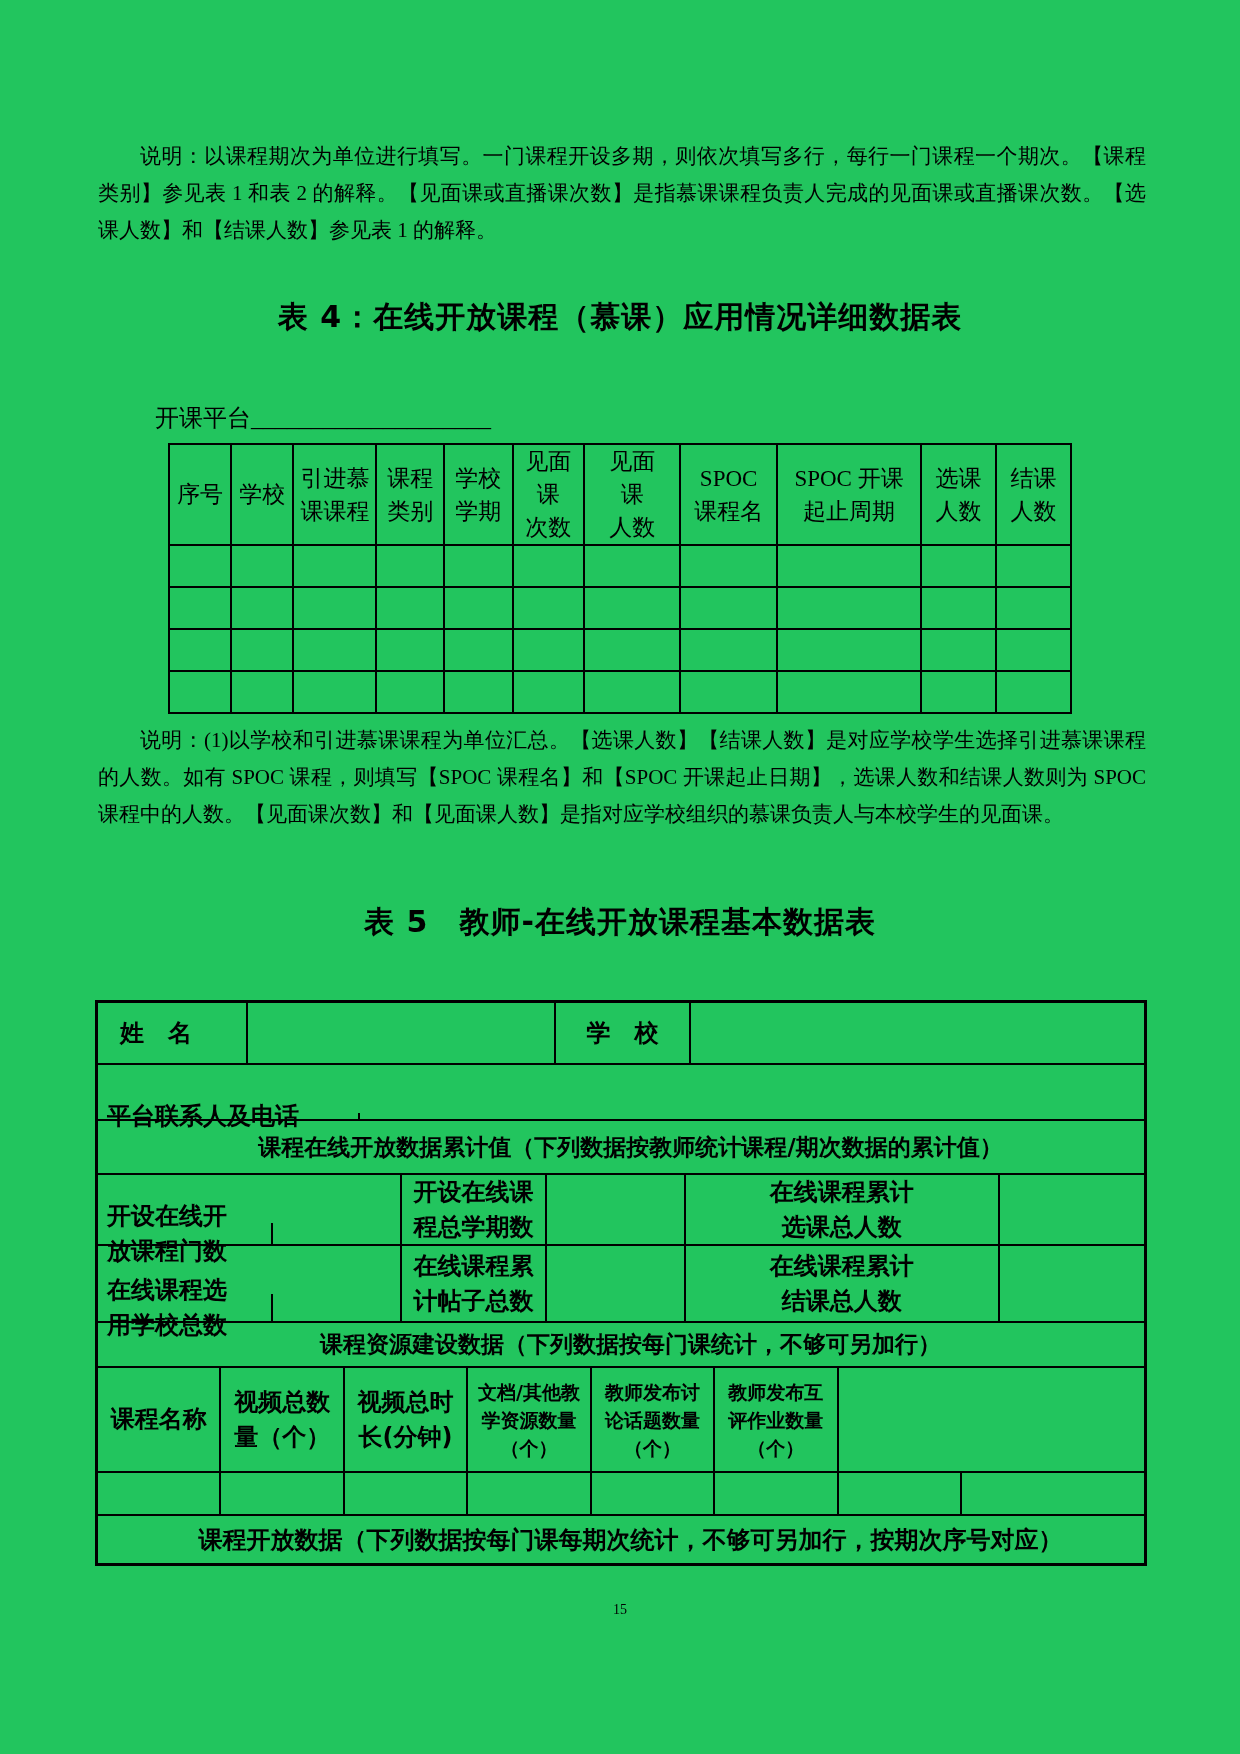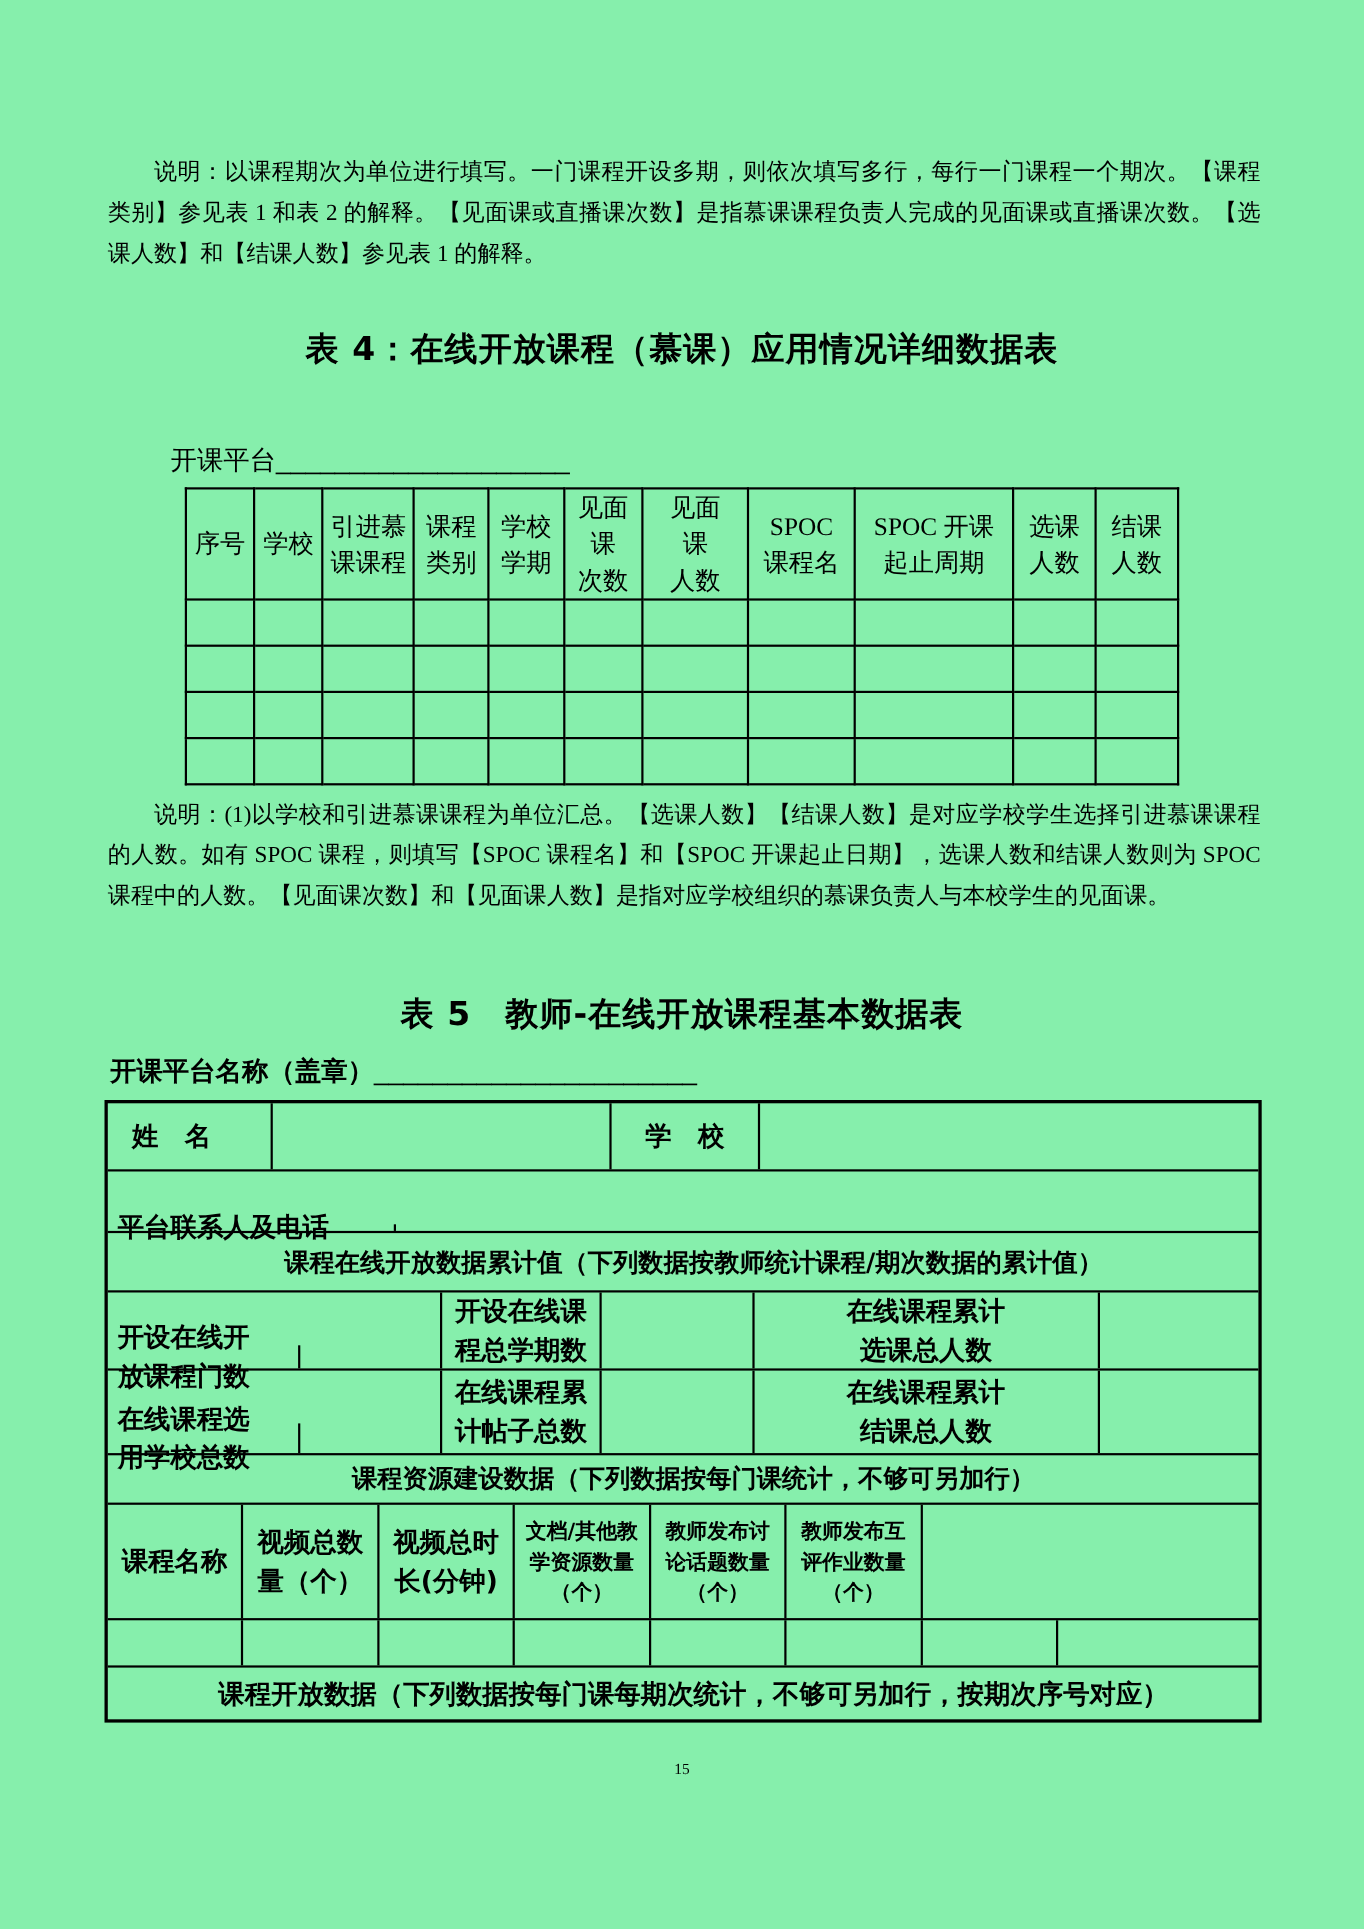--- a/index.html
+++ b/index.html
@@ -1,33 +1,33 @@
 <!DOCTYPE html>
 <html><head>
 <meta charset="utf-8">
 <style>
   * { margin:0; padding:0; box-sizing:border-box; }
   html,body { background:#ffffff; }
   body { width:1240px; height:1754px; position:relative; font-family:"Liberation Serif", serif; color:#000; }
-  .page { position:absolute; inset:0; background:#86efac; }
+  .page { position:absolute; inset:0; background:#22c55e; }
 
   .note { position:absolute; left:98px; width:1048px; font-size:21px; line-height:37px;
           text-align:justify; text-indent:2em; font-family:"Liberation Serif", serif; }
   .note-top { top:138px; }
   .note-t4 { top:722px; }
 
   .tbl-title { position:absolute; left:0; width:100%; text-align:center; font-weight:bold;
                font-size:30px; font-family:"DejaVu Sans", sans-serif; letter-spacing:1px; }
   .title4 { top:297px; }
   .title5 { top:882px;margin-top:20px; }
 
   .platform-line { position:absolute; font-size:24px; white-space:nowrap; }
   .platform4 { top:402px; left:155px; font-family:"Liberation Serif", serif; }
   .platform5 { top:958px; left:100px; font-family:"DejaVu Sans", sans-serif; font-weight:bold; }
-  .uline { letter-spacing:0; font-weight:normal; font-family:Liberation Sans, sans-serif; }
+  .uline { letter-spacing:0; font-weight:normal; font-family:Liberation Serif, serif; }
 
   
   table.t4 { position:absolute; left:168px; top:443px; width:904px; border-collapse:collapse; table-layout:fixed; }
   table.t4 th, table.t4 td { border:2px solid #000; }
   table.t4 th { font-weight:normal; font-size:23px; line-height:33px; text-align:center;
                 vertical-align:middle; white-space:pre-line; font-family:"Liberation Serif", serif; }
   table.t4 tr.hdr { height:99px; }
   table.t4 tr.body { height:42px; }
 
   
@@ -166,21 +166,20 @@
           <td></td>
           <td></td>
     </tr>
   </tbody>
     </table>
 
   <p class="note note-t4">说明：(1)以学校和引进慕课课程为单位汇总。【选课人数】【结课人数】是对应学校学生选择引进慕课课程的人数。如有 SPOC 课程，则填写【SPOC 课程名】和【SPOC 开课起止日期】，选课人数和结课人数则为 SPOC 课程中的人数。【见面课次数】和【见面课人数】是指对应学校组织的慕课负责人与本校学生的见面课。</p>
 
   <div class="tbl-title title5">表 5　教师-在线开放课程基本数据表</div>
 
-  <div class="platform-line platform5"><span>开课平台名称（盖章）</span><span class="uline">______________________</span></div>
 
   <div class="t5">
 
     <div class="t5row rowA">
       <div class="t5c a1 lbl padL">姓　名</div>
       <div class="t5c a2"></div>
       <div class="t5c a3 lbl center">学　校</div>
       <div class="t5c a4"></div>
     </div>
 

